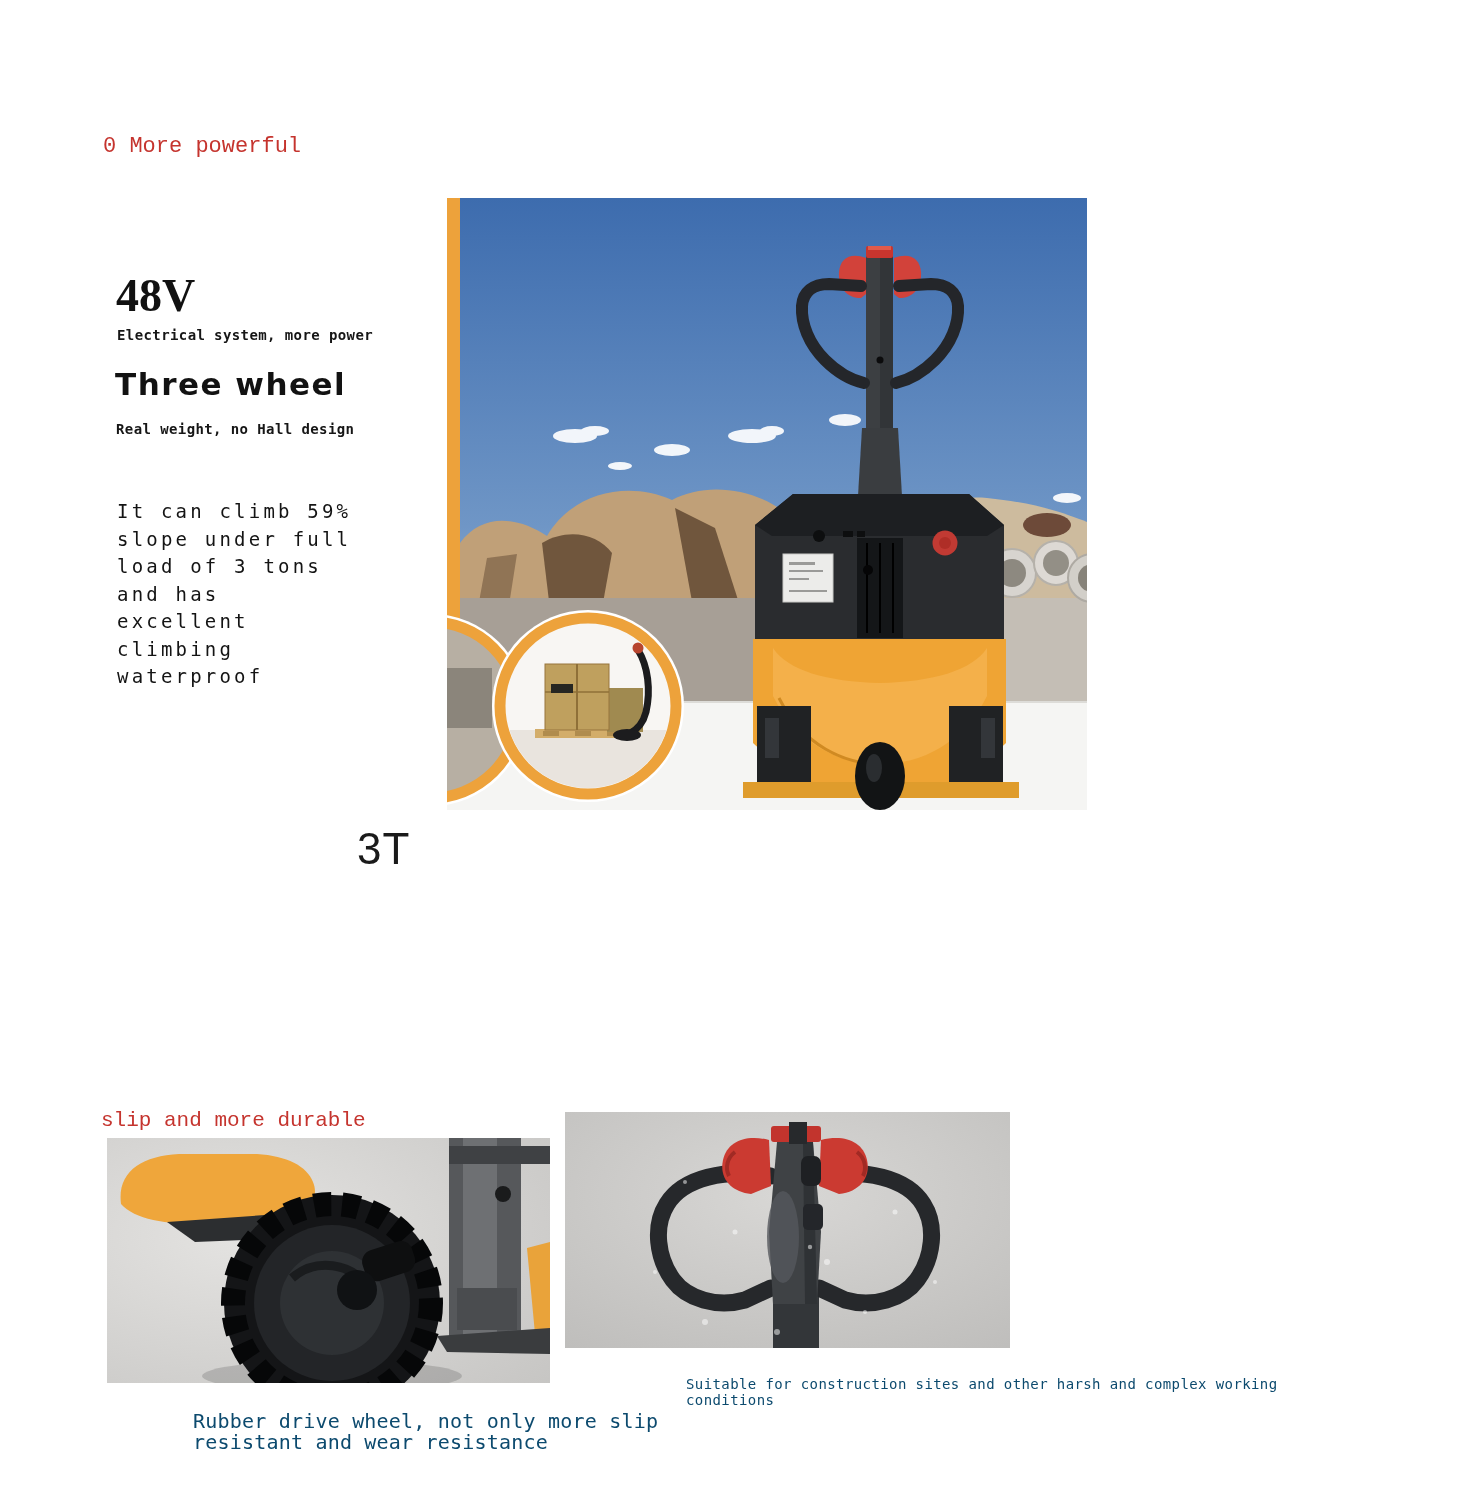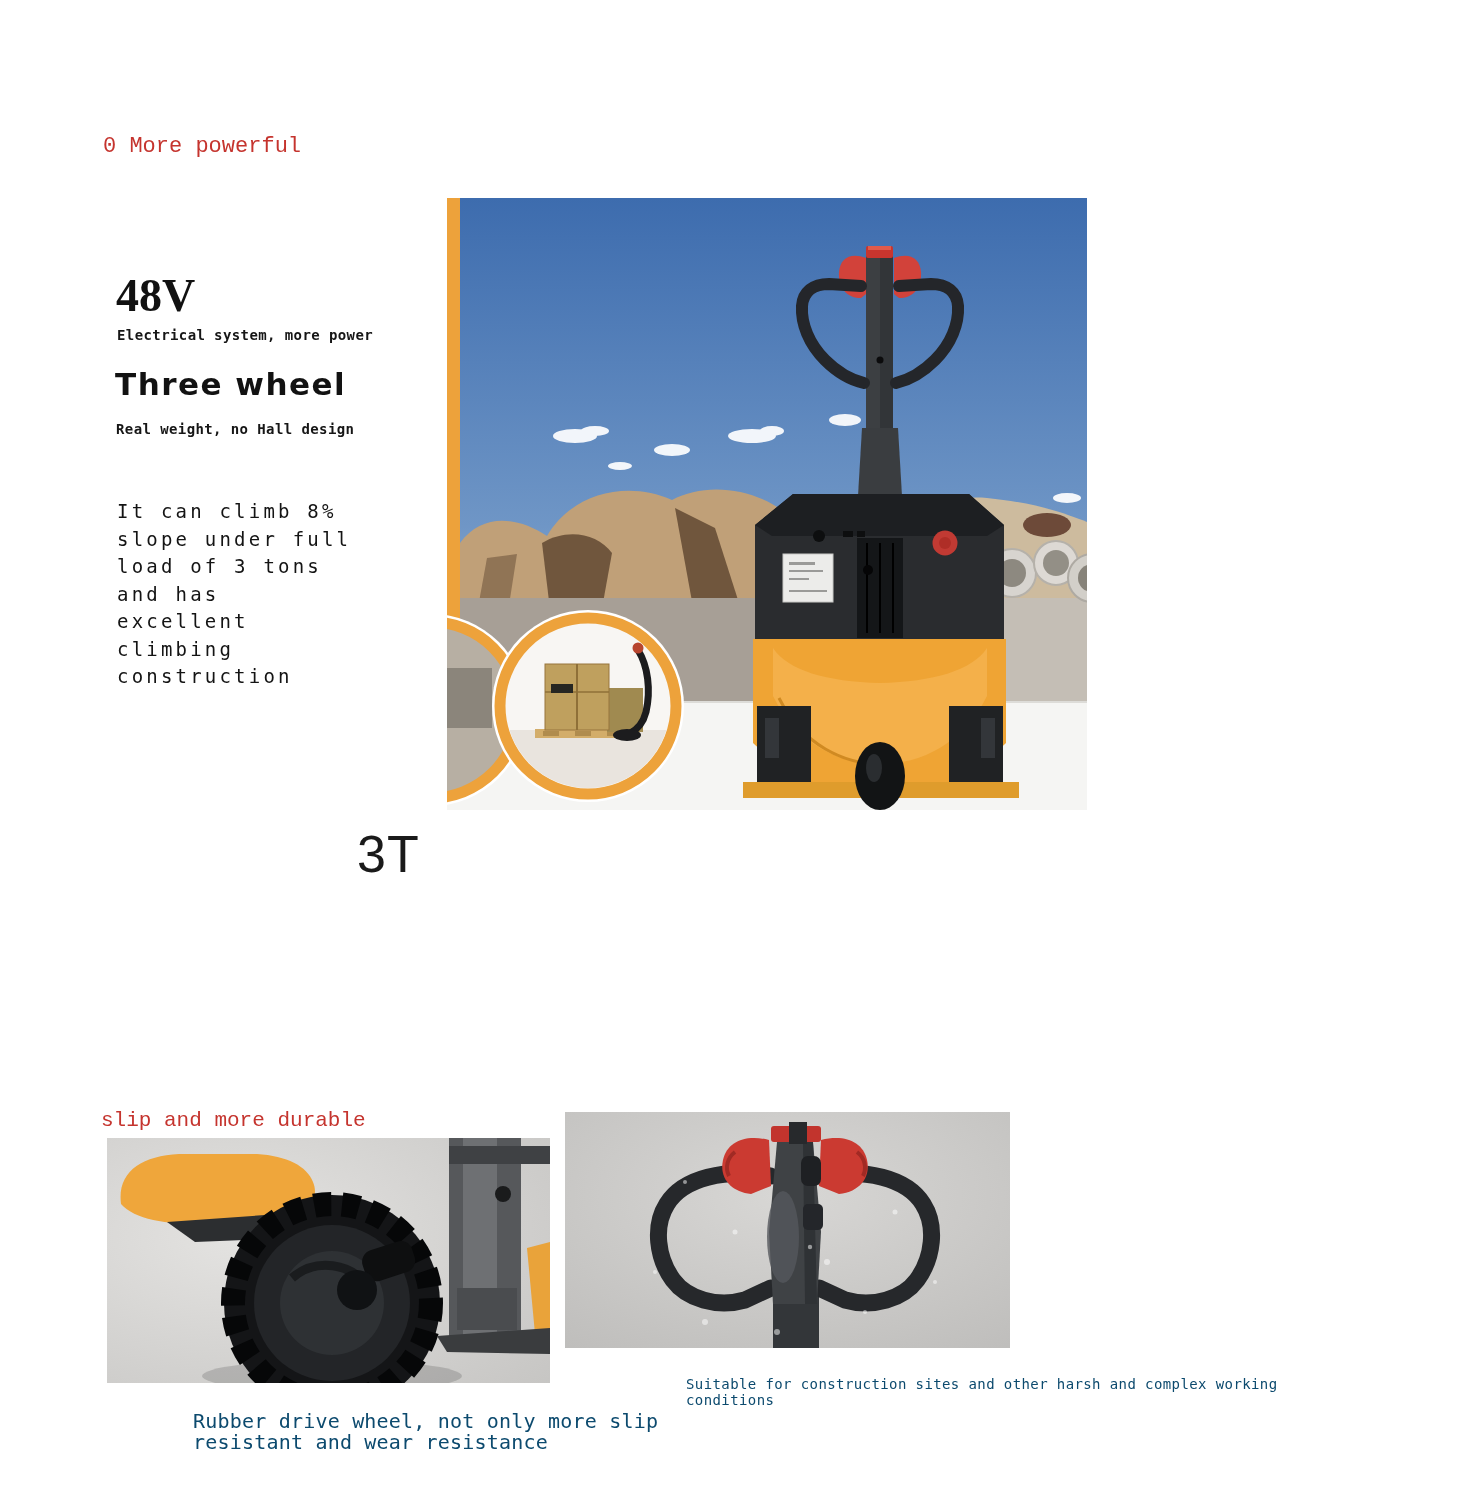--- a/index.html
+++ b/index.html
@@ -17,21 +17,21 @@
   .head-wheel{left:101px;top:1048px;font-size:21px;line-height:29px;}
   .head-handle{left:569px;top:1054px;font-size:21px;line-height:28px;}
   
   .spec-value-serif{left:116px;top:272px;font-family:"Liberation Serif",serif;font-weight:bold;font-size:46px;line-height:48px;color:#111;}
   .spec-caption{font-family:"DejaVu Sans Mono",monospace;font-weight:bold;font-size:14px;letter-spacing:.4px;color:#161616;}
   .cap-1{left:117px;top:327px;}
   .cap-2{left:116px;top:421px;}
   .spec-value-sans{left:115px;top:366px;font-family:"DejaVu Sans",sans-serif;font-weight:bold;font-size:31px;line-height:36px;letter-spacing:1.5px;color:#121212;}
   .climb{left:117px;top:498px;font-family:"DejaVu Sans Mono",monospace;font-size:19px;line-height:27.5px;letter-spacing:3.2px;color:#141414;}
   .climb span{display:block;}
-  .photo-label{left:357px;top:824px;font-family:"Liberation Sans",sans-serif;font-size:52px;letter-spacing:1px;color:#1a1a1a;}
+  .photo-label{left:357px;top:824px;font-family:"Liberation Sans",sans-serif;font-size:44px;letter-spacing:1px;color:#1a1a1a;}
   
   .caption-mono{font-family:"DejaVu Sans Mono",monospace;color:#0c4a6e;}
   .caption-handle{left:686px;top:1376px;font-size:14px;letter-spacing:.4px;}
   .caption-wheel{left:193px;top:1411px;font-size:20px;line-height:20.5px;letter-spacing:.2px;}
   .caption-wheel span{display:block;}
   
   .photo{display:block;}
   .photo-main{left:447px;top:198px;}
   .photo-wheel{left:107px;top:1138px;}
   .photo-handle{left:565px;top:1112px;}
@@ -43,27 +43,27 @@
 
   <div class="abs red-head head-1">0 More powerful</div>
 
   <div class="abs spec-value-serif">48V</div>
   <div class="abs spec-caption cap-1">Electrical system, more power</div>
 
   <div class="abs spec-value-sans">Three wheel</div>
   <div class="abs spec-caption cap-2">Real weight, no Hall design</div>
 
   <div class="abs climb">
-    <span>It can climb 8%</span>
+    <span>It can climb 59%</span>
     <span>slope under full</span>
     <span>load of 3 tons</span>
     <span>and has</span>
     <span>excellent</span>
     <span>climbing</span>
-    <span>construction</span>
+    <span>waterproof</span>
   </div>
 
   <svg class="abs photo photo-main" width="640" height="612" viewBox="0 0 640 612">
     <defs>
       <linearGradient id="skyg" x1="0" y1="0" x2="0" y2="1">
         <stop offset="0" stop-color="#3d6cae"></stop>
         <stop offset="0.65" stop-color="#6f96c6"></stop>
         <stop offset="1" stop-color="#a9c2dd"></stop>
       </linearGradient>
       <clipPath id="insetClip">

